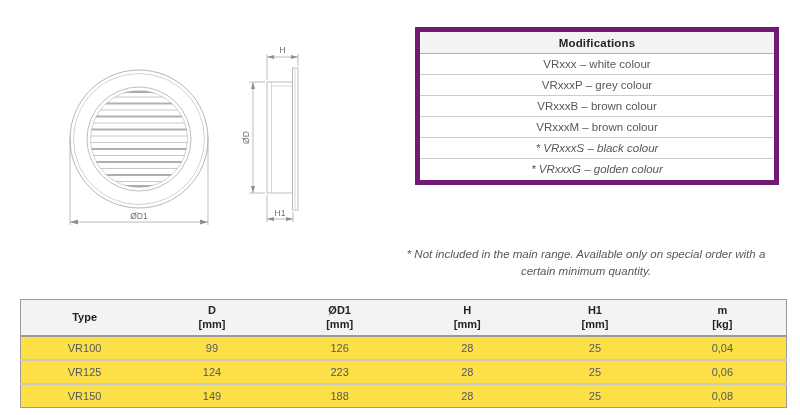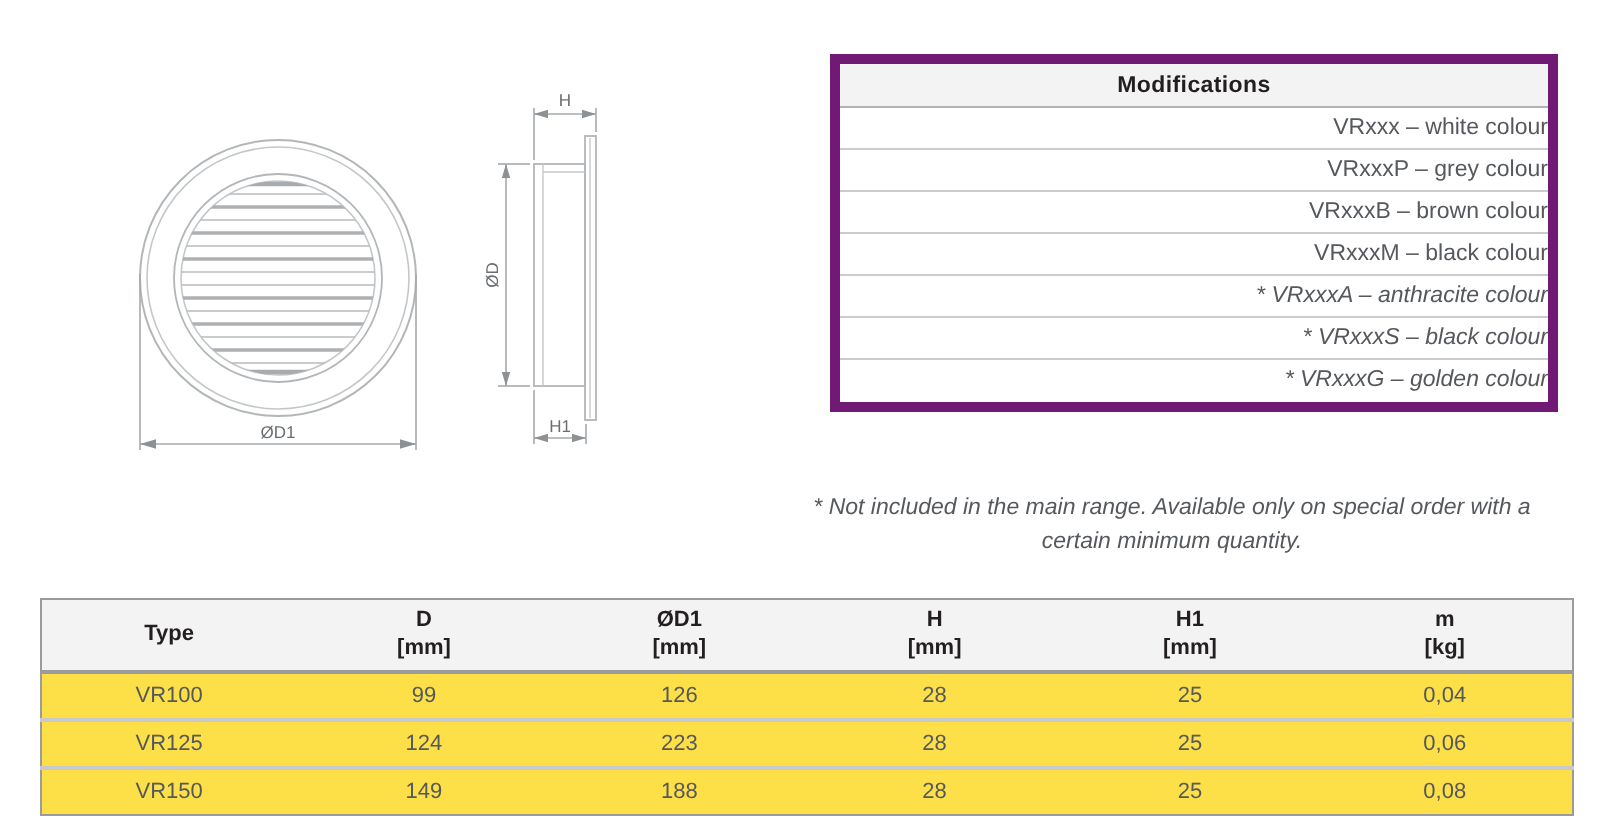--- a/index.html
+++ b/index.html
@@ -12,21 +12,21 @@
   #front-view { left:45px; top:25px; }
   #side-view  { left:235px; top:25px; }
   .dim-text { font-size:8.5px; fill:#6a6e71; font-family:"Liberation Sans", sans-serif; }
 
   
   .mod-table { position:absolute; left:403px; top:27px; width:364px;
                border:5px solid #701a75; background:#ffffff;margin-left:12px; }
   .mod-header { height:22px; line-height:22px; text-align:center; background:#f3f3f3;
                 font-weight:bold; font-size:11.5px; color:#231f20; letter-spacing:.2px;
                 border-bottom:1px solid #b2b2b2; }
-  .mod-row { height:21px; line-height:21px; text-align:right; font-size:11.5px;
+  .mod-row { height:21px; line-height:21px; text-align:center; font-size:11.5px;
              color:#55585c; border-bottom:1px solid #cccccc; }
   .mod-row:last-child { border-bottom:none; }
   .mod-row.italic { font-style:italic; }
 
   
   .footnote { position:absolute; left:396px; top:246px; width:380px; text-align:center;
               font-style:italic; font-size:11.5px; color:#55585c; line-height:1.45; }
 
   
   .dims-table { position:absolute; left:20px; top:299px; width:767px;
@@ -123,22 +123,21 @@
   <polygon points="32,194 39,191.9 39,196.1" fill="#8d9194"></polygon>
   <polygon points="58,194 51,191.9 51,196.1" fill="#8d9194"></polygon>
   <text class="dim-text" x="45" y="191" text-anchor="middle">H1</text>
 </svg>
 
 <div class="mod-table">
   <div class="mod-header">Modifications</div>
   <div class="mod-row">VRxxx – white colour</div>
   <div class="mod-row">VRxxxP – grey colour</div>
   <div class="mod-row">VRxxxB – brown colour</div>
-  <div class="mod-row">VRxxxM – black colour</div>
-  <div class="mod-row italic">* VRxxxA – anthracite colour</div>
+  <div class="mod-row">VRxxxM – brown colour</div>
   <div class="mod-row italic">* VRxxxS – black colour</div>
   <div class="mod-row italic">* VRxxxG – golden colour</div>
 </div>
 
 <div class="footnote">* Not included in the main range. Available only on special order with a certain minimum quantity.</div>
 
 <table class="dims-table">
   <thead>
     <tr>
       <th>

